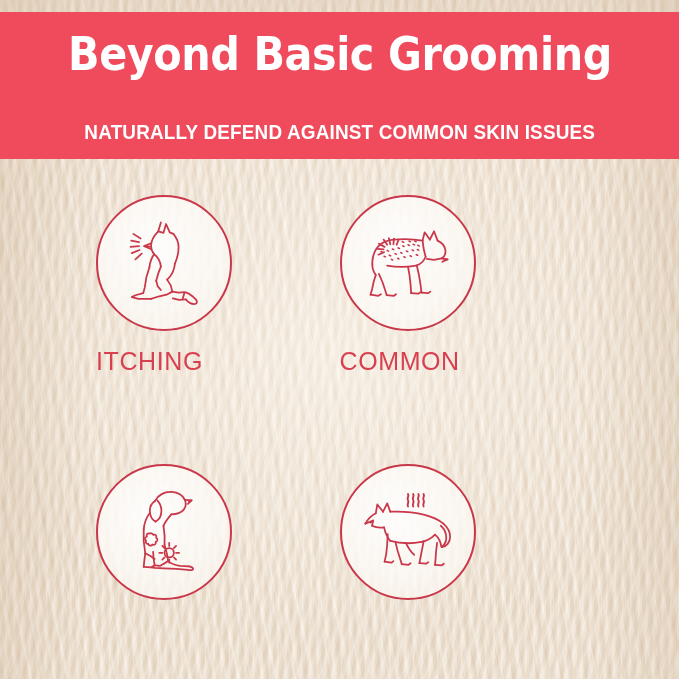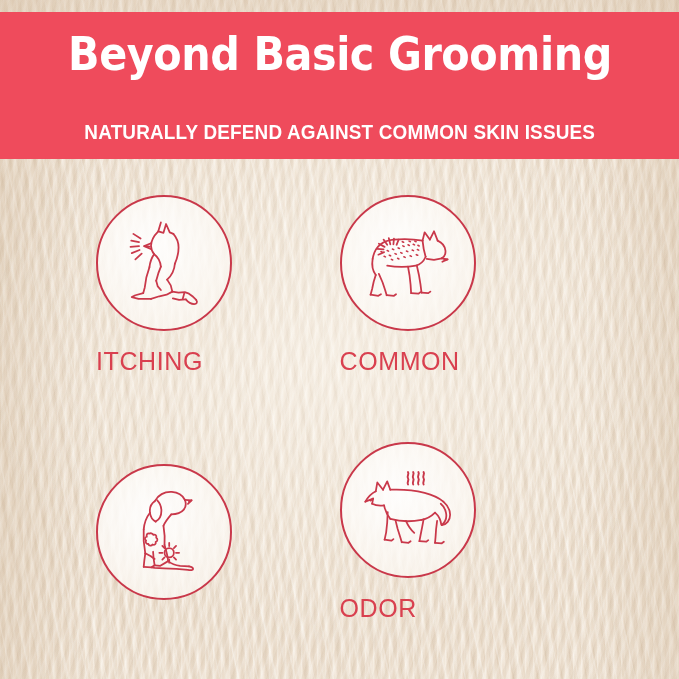--- a/index.html
+++ b/index.html
@@ -367,17 +367,16 @@
           <path d="M48 60.5 C50 65 52.5 69 56 72"></path>
 
           <g stroke-width="1.9">
             <path d="M50 25.5 C48.5 23.5 51.5 21.5 50 19.5 C48.5 17.5 51.5 15.5 50 13.5"></path>
             <path d="M55 25.5 C53.5 23.5 56.5 21.5 55 19.5 C53.5 17.5 56.5 15.5 55 13.5"></path>
             <path d="M60 25.5 C58.5 23.5 61.5 21.5 60 19.5 C58.5 17.5 61.5 15.5 60 13.5"></path>
             <path d="M65 25.5 C63.5 23.5 66.5 21.5 65 19.5 C63.5 17.5 66.5 15.5 65 13.5"></path>
           </g>
         </svg>
       </div>
-      <div class="feature-label">ODOR</div>
     </div>
 
   </div>
 </div>
 
 </body></html>

